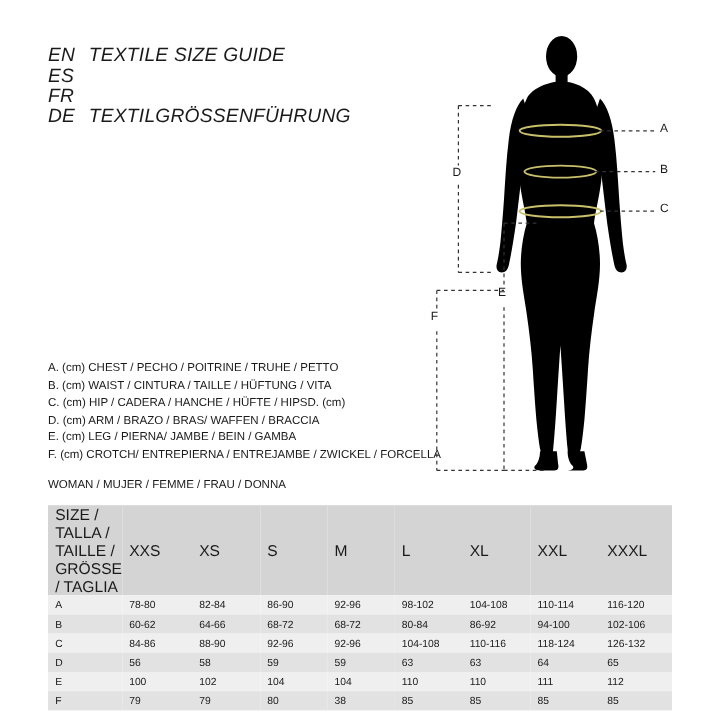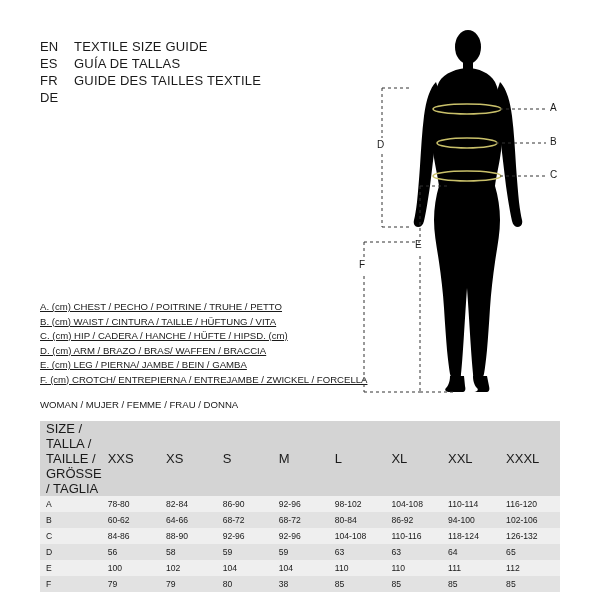--- a/index.html
+++ b/index.html
@@ -25,40 +25,40 @@
   
   .titles {
     position: absolute;
     left: 40px;
     top: 38px;
     width: 300px;
   }
   .title-row {
     display: flex;
     align-items: flex-start;
-    font-size: 13px;
+    font-size: 16px;
     line-height: 17px;
     letter-spacing: 0.2px;
+    font-style: italic;
   }
   .title-lang {
     width: 34px;
     flex: 0 0 34px;
     color: #1a1a1a;
   }
   .title-text {
     color: #1a1a1a;
   }
 
   
   .legend {
     position: absolute;
     left: 40px;
     top: 300px;
     width: 420px;
-    text-decoration: underline;
   }
   .legend-line {
     font-size: 9.6px;
     line-height: 14.5px;
     color: #1a1a1a;
     white-space: nowrap;
   }
   .legend-gender {
     position: absolute;
     left: 40px;
@@ -124,28 +124,27 @@
 
 <div class="page">
 
   <div class="titles">
     <div class="title-row">
       <span class="title-lang">EN</span>
       <span class="title-text">TEXTILE SIZE GUIDE</span>
     </div>
     <div class="title-row">
       <span class="title-lang">ES</span>
-      <span class="title-text">GUÍA DE TALLAS</span>
     </div>
     <div class="title-row">
       <span class="title-lang">FR</span>
-      <span class="title-text">GUIDE DES TAILLES TEXTILE</span>
     </div>
     <div class="title-row">
       <span class="title-lang">DE</span>
+      <span class="title-text">TEXTILGRÖSSENFÜHRUNG</span>
     </div>
   </div>
 
   <div class="legend">
     <div class="legend-line">A. (cm) CHEST / PECHO / POITRINE / TRUHE / PETTO</div>
     <div class="legend-line">B. (cm) WAIST / CINTURA / TAILLE / HÜFTUNG / VITA</div>
     <div class="legend-line">C. (cm) HIP / CADERA / HANCHE / HÜFTE / HIPSD. (cm)</div>
     <div class="legend-line">D. (cm) ARM / BRAZO / BRAS/ WAFFEN / BRACCIA</div>
     <div class="legend-line">E. (cm) LEG / PIERNA/ JAMBE / BEIN / GAMBA</div>
     <div class="legend-line">F. (cm) CROTCH/ ENTREPIERNA / ENTREJAMBE / ZWICKEL / FORCELLA</div>

